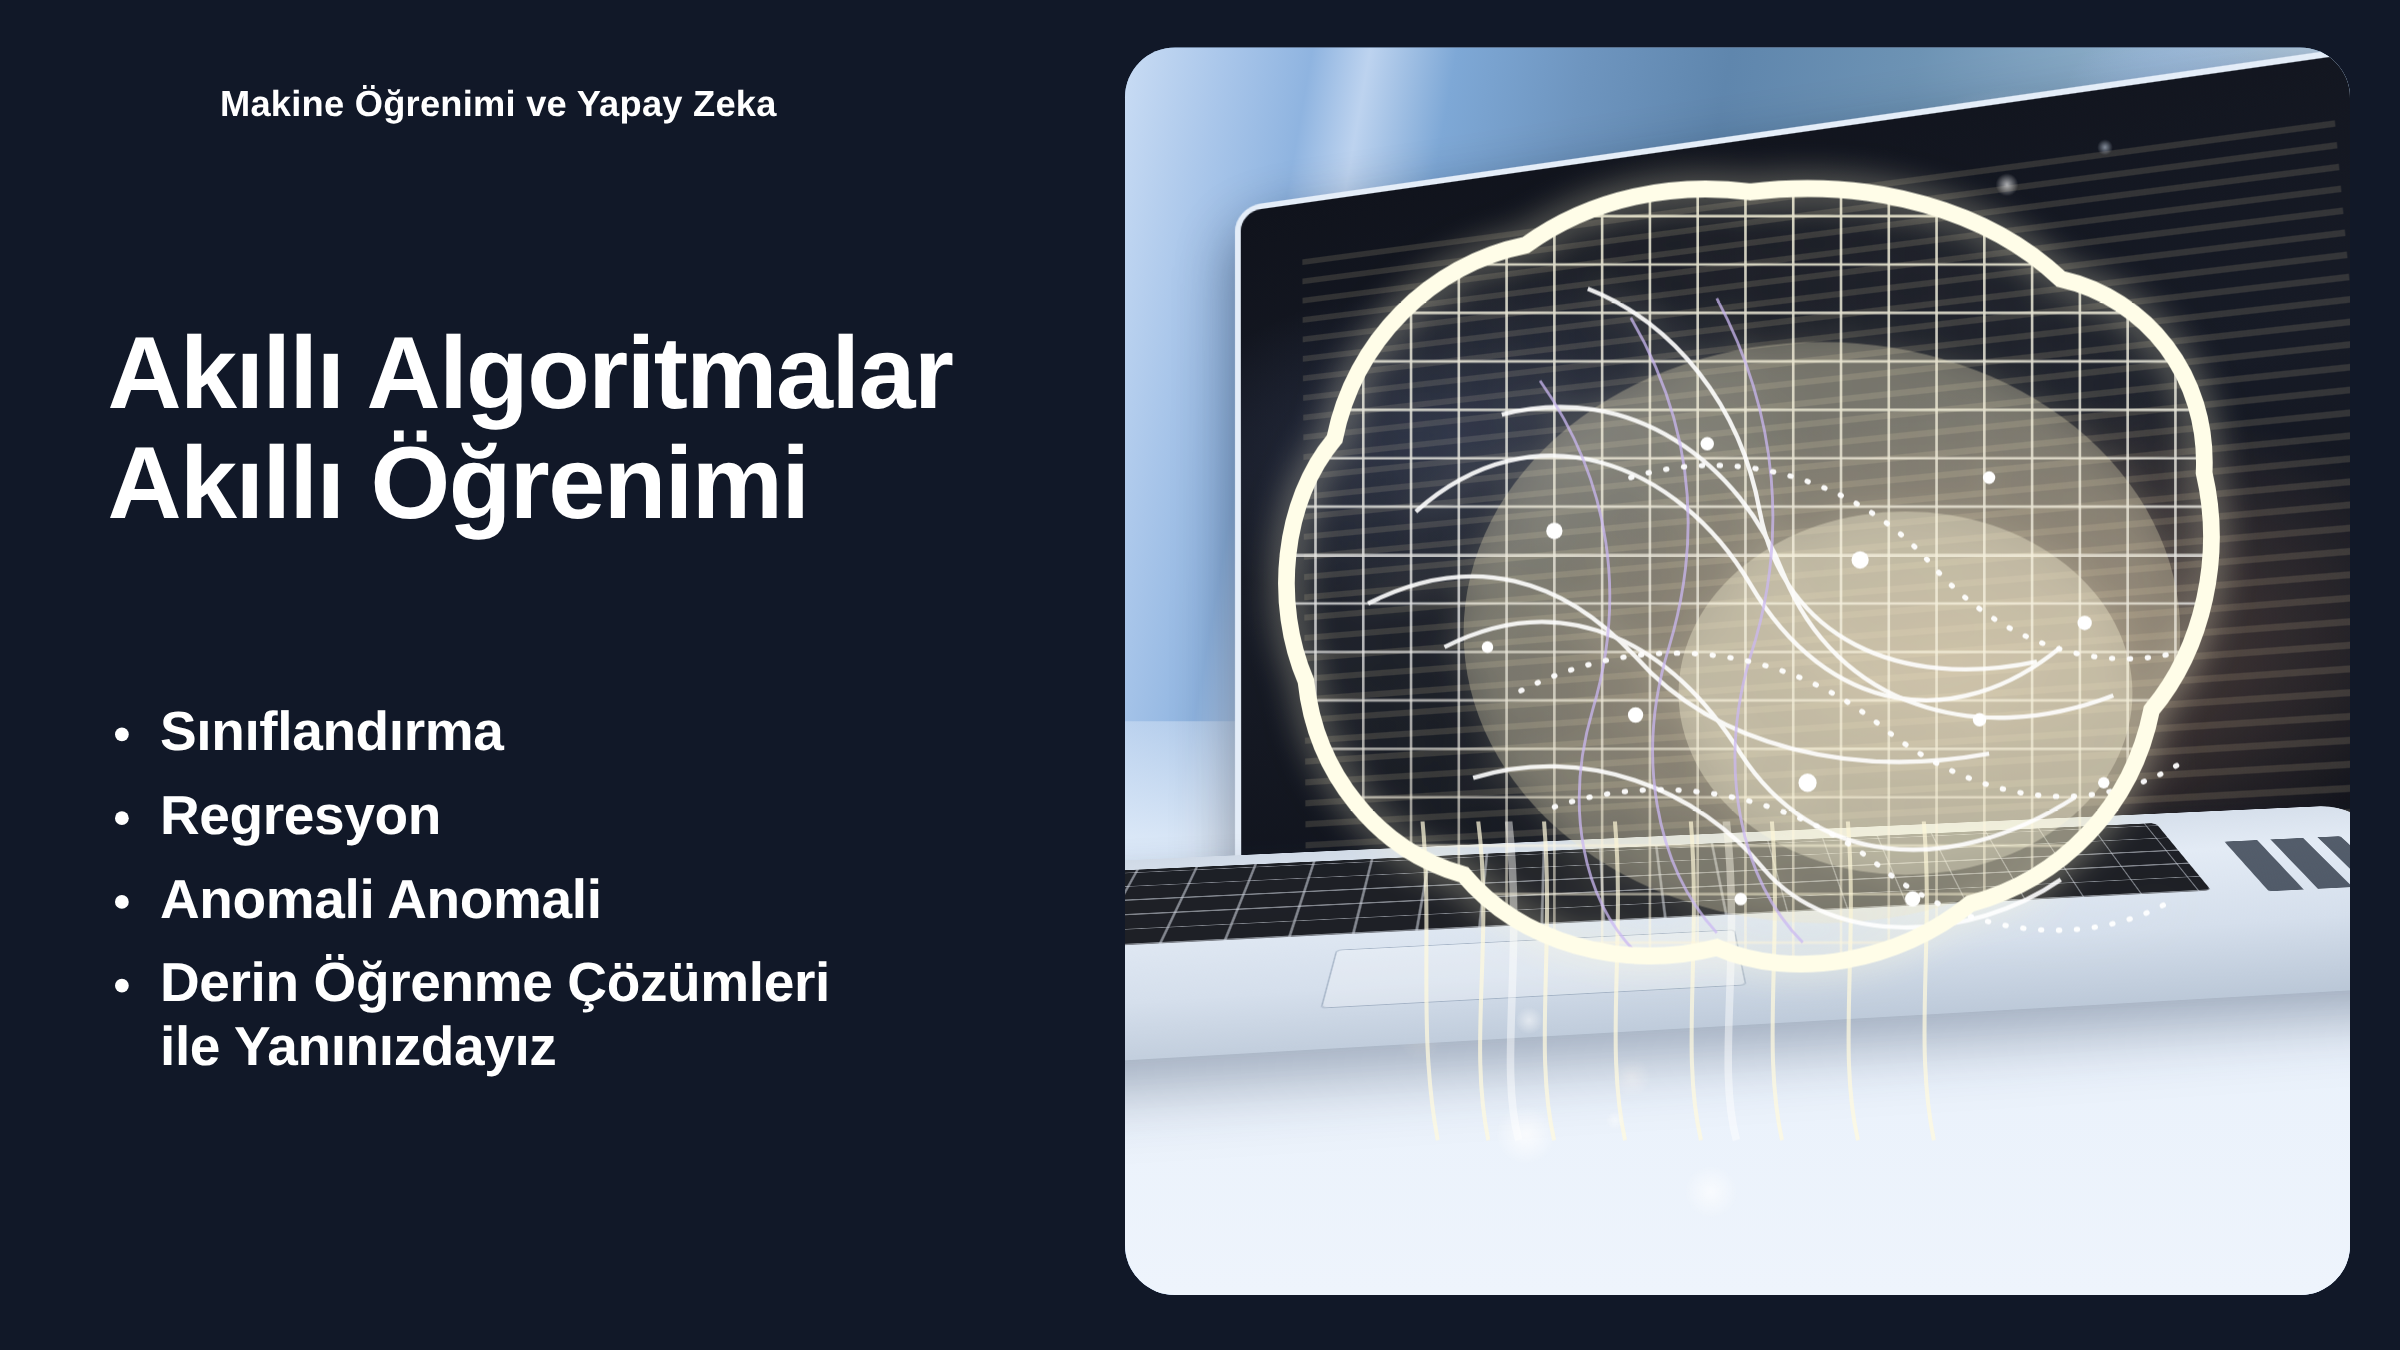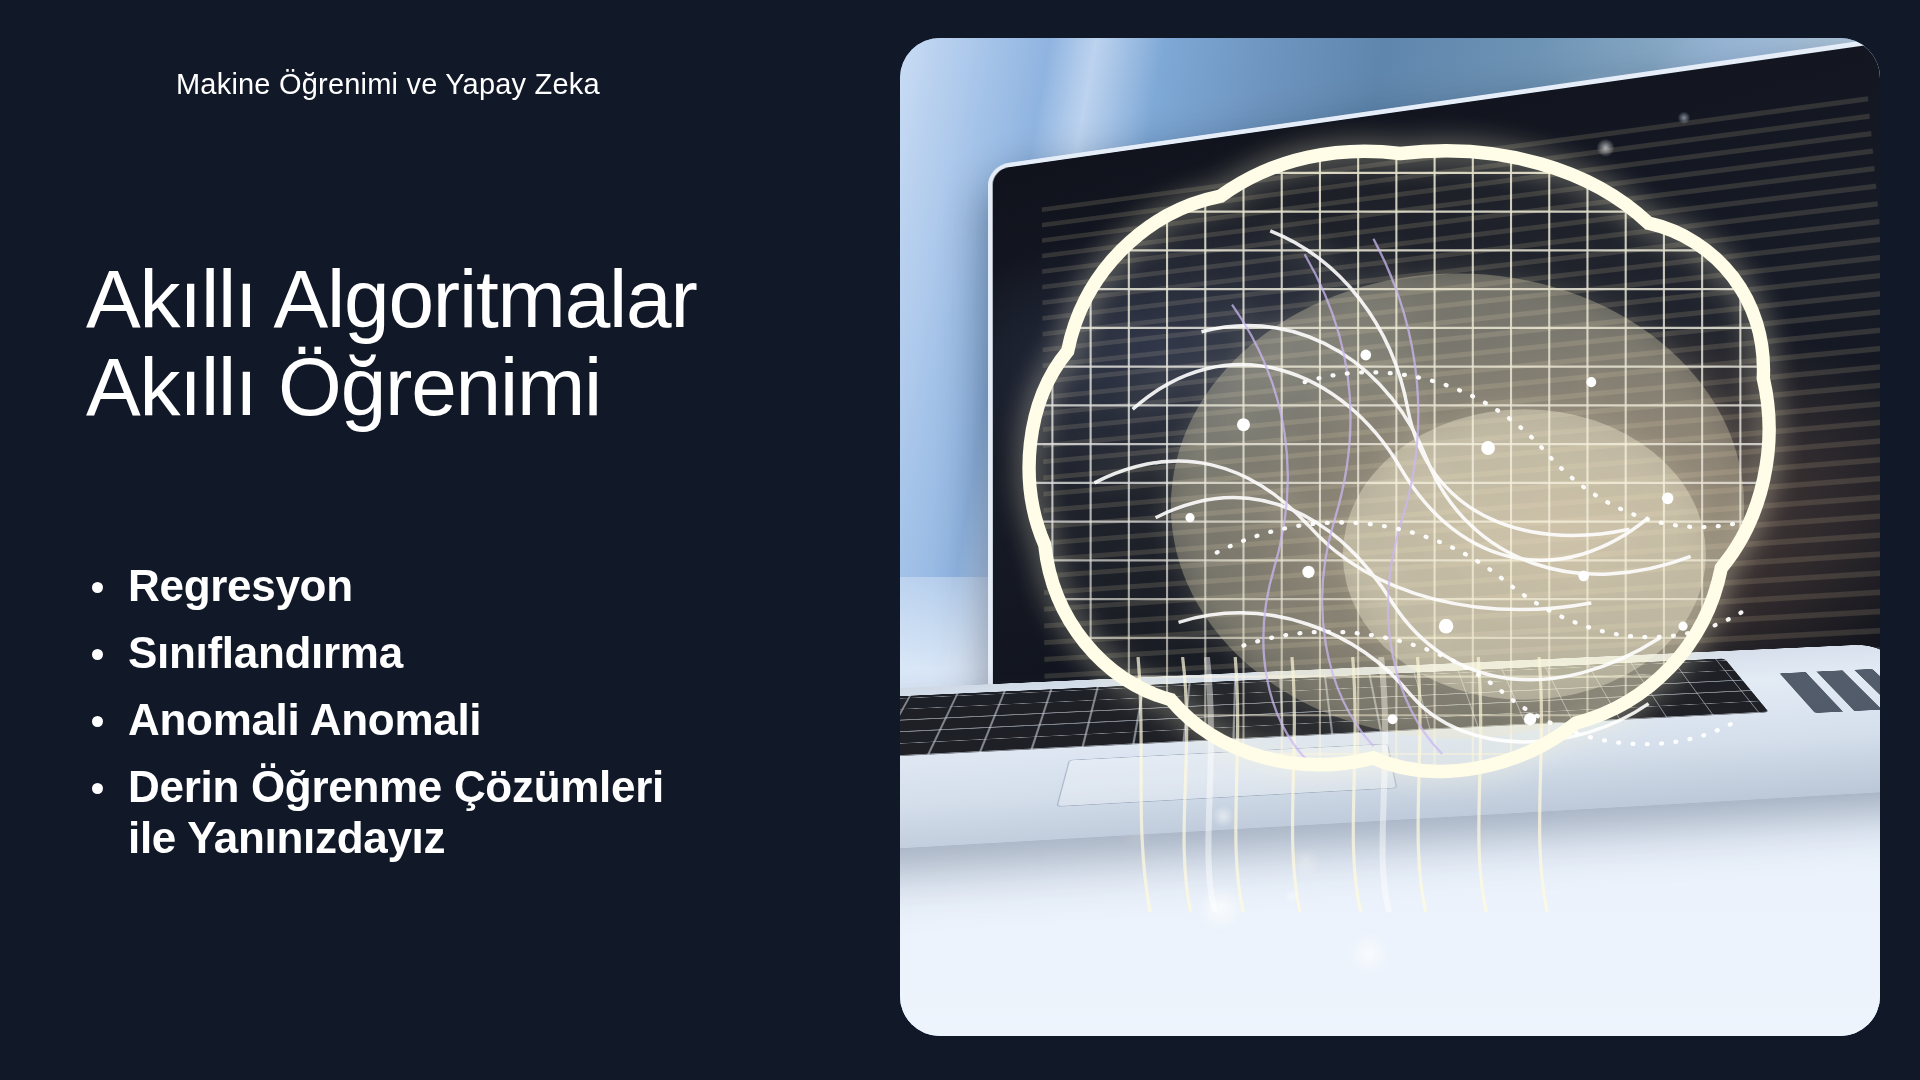--- a/index.html
+++ b/index.html
@@ -26,32 +26,32 @@
     width: 900px;
     height: 1080px;
     z-index: 1;
   }
 
   .eyebrow {
     position: absolute;
     left: 176px;
     top: 68px;
     font-size: 29px;
-    font-weight: normal;
+    font-weight: bold;
     letter-spacing: 0.2px;
     color: #ffffff;
     white-space: nowrap;
   }
 
   .headline {
     position: absolute;
     left: 86px;
     top: 200px;
     font-size: 82px;
-    font-weight: normal;
+    font-weight: bold;
     line-height: 1.07;
     letter-spacing: -1.2px;
     color: #ffffff;
     white-space: nowrap;
   }
   .headline .line {
     display: block;
   }
 
   .bullets {
@@ -282,22 +282,22 @@
   <div class="text-col">
 
     <div class="eyebrow">Makine Öğrenimi ve Yapay Zeka</div>
 
     <h1 class="headline">
       <span class="line">Akıllı Algoritmalar</span>
       <span class="line">Akıllı Öğrenimi</span>
     </h1>
 
     <ul class="bullets">
+      <li>Sınıflandırma</li>
       <li>Regresyon</li>
-      <li>Sınıflandırma</li>
       <li>Anomali Anomali</li>
       <li>Derin Öğrenme Çözümleri
 ile Yanınızdayız</li>
     </ul>
 
   </div>
 
   <div class="photo">
 
     <div class="bg-blur"></div>

